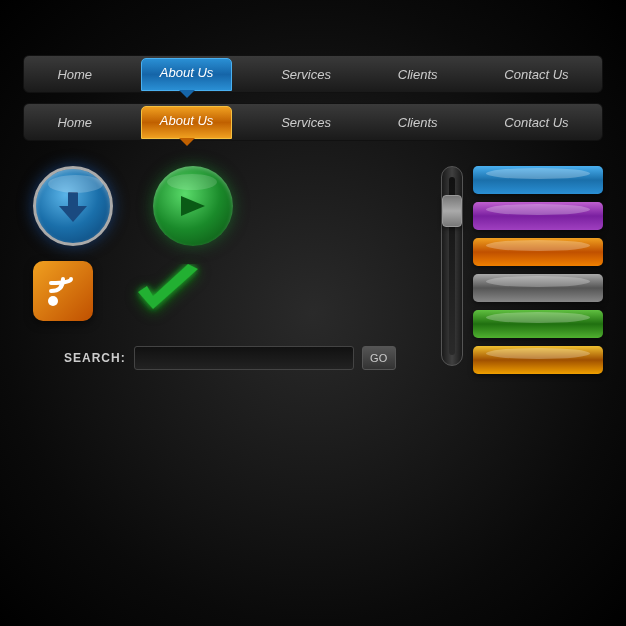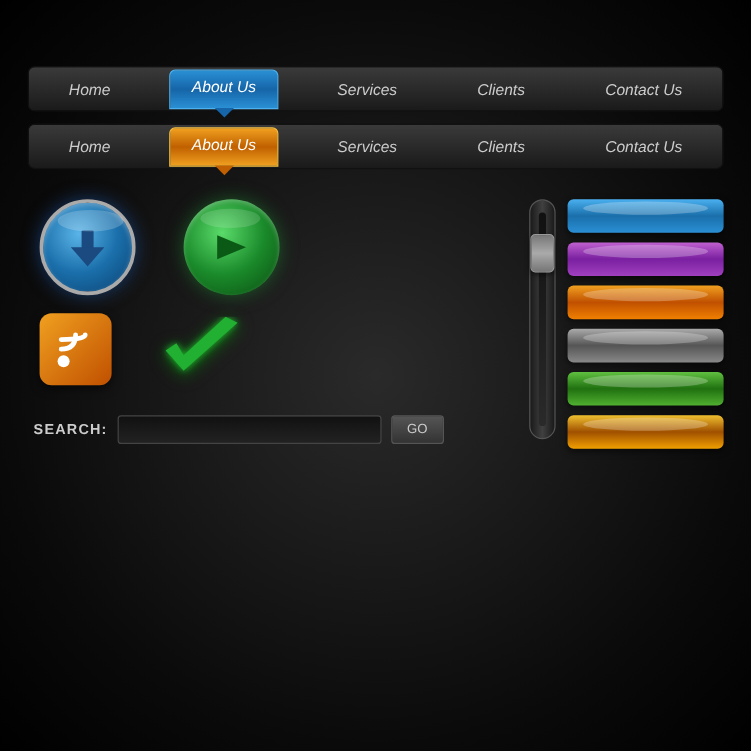--- a/index.html
+++ b/index.html
@@ -229,36 +229,37 @@
       gap: 8px;
       margin-top: 10px;
       padding-left: 5px;
     }
 
     .search-label {
       color: #ccc;
       font-size: 12px;
       font-weight: bold;
       letter-spacing: 1px;
+      margin-left: 36px;
     }
 
     .search-input {
       flex: 1;
       max-width: 220px;
       height: 24px;
       background: linear-gradient(to bottom, #111, #222);
       border: 1px solid #444;
       border-radius: 3px;
       color: #fff;
       padding: 0 6px;
       font-size: 12px;
     }
 
     .go-btn {
-      width: 44px;
+      width: 34px;
       height: 24px;
       background: linear-gradient(to bottom, #555, #333);
       color: #ccc;
       font-size: 11px;
       border: 1px solid #555;
       border-radius: 3px;
       cursor: pointer;
     }
 
     .content-row {

